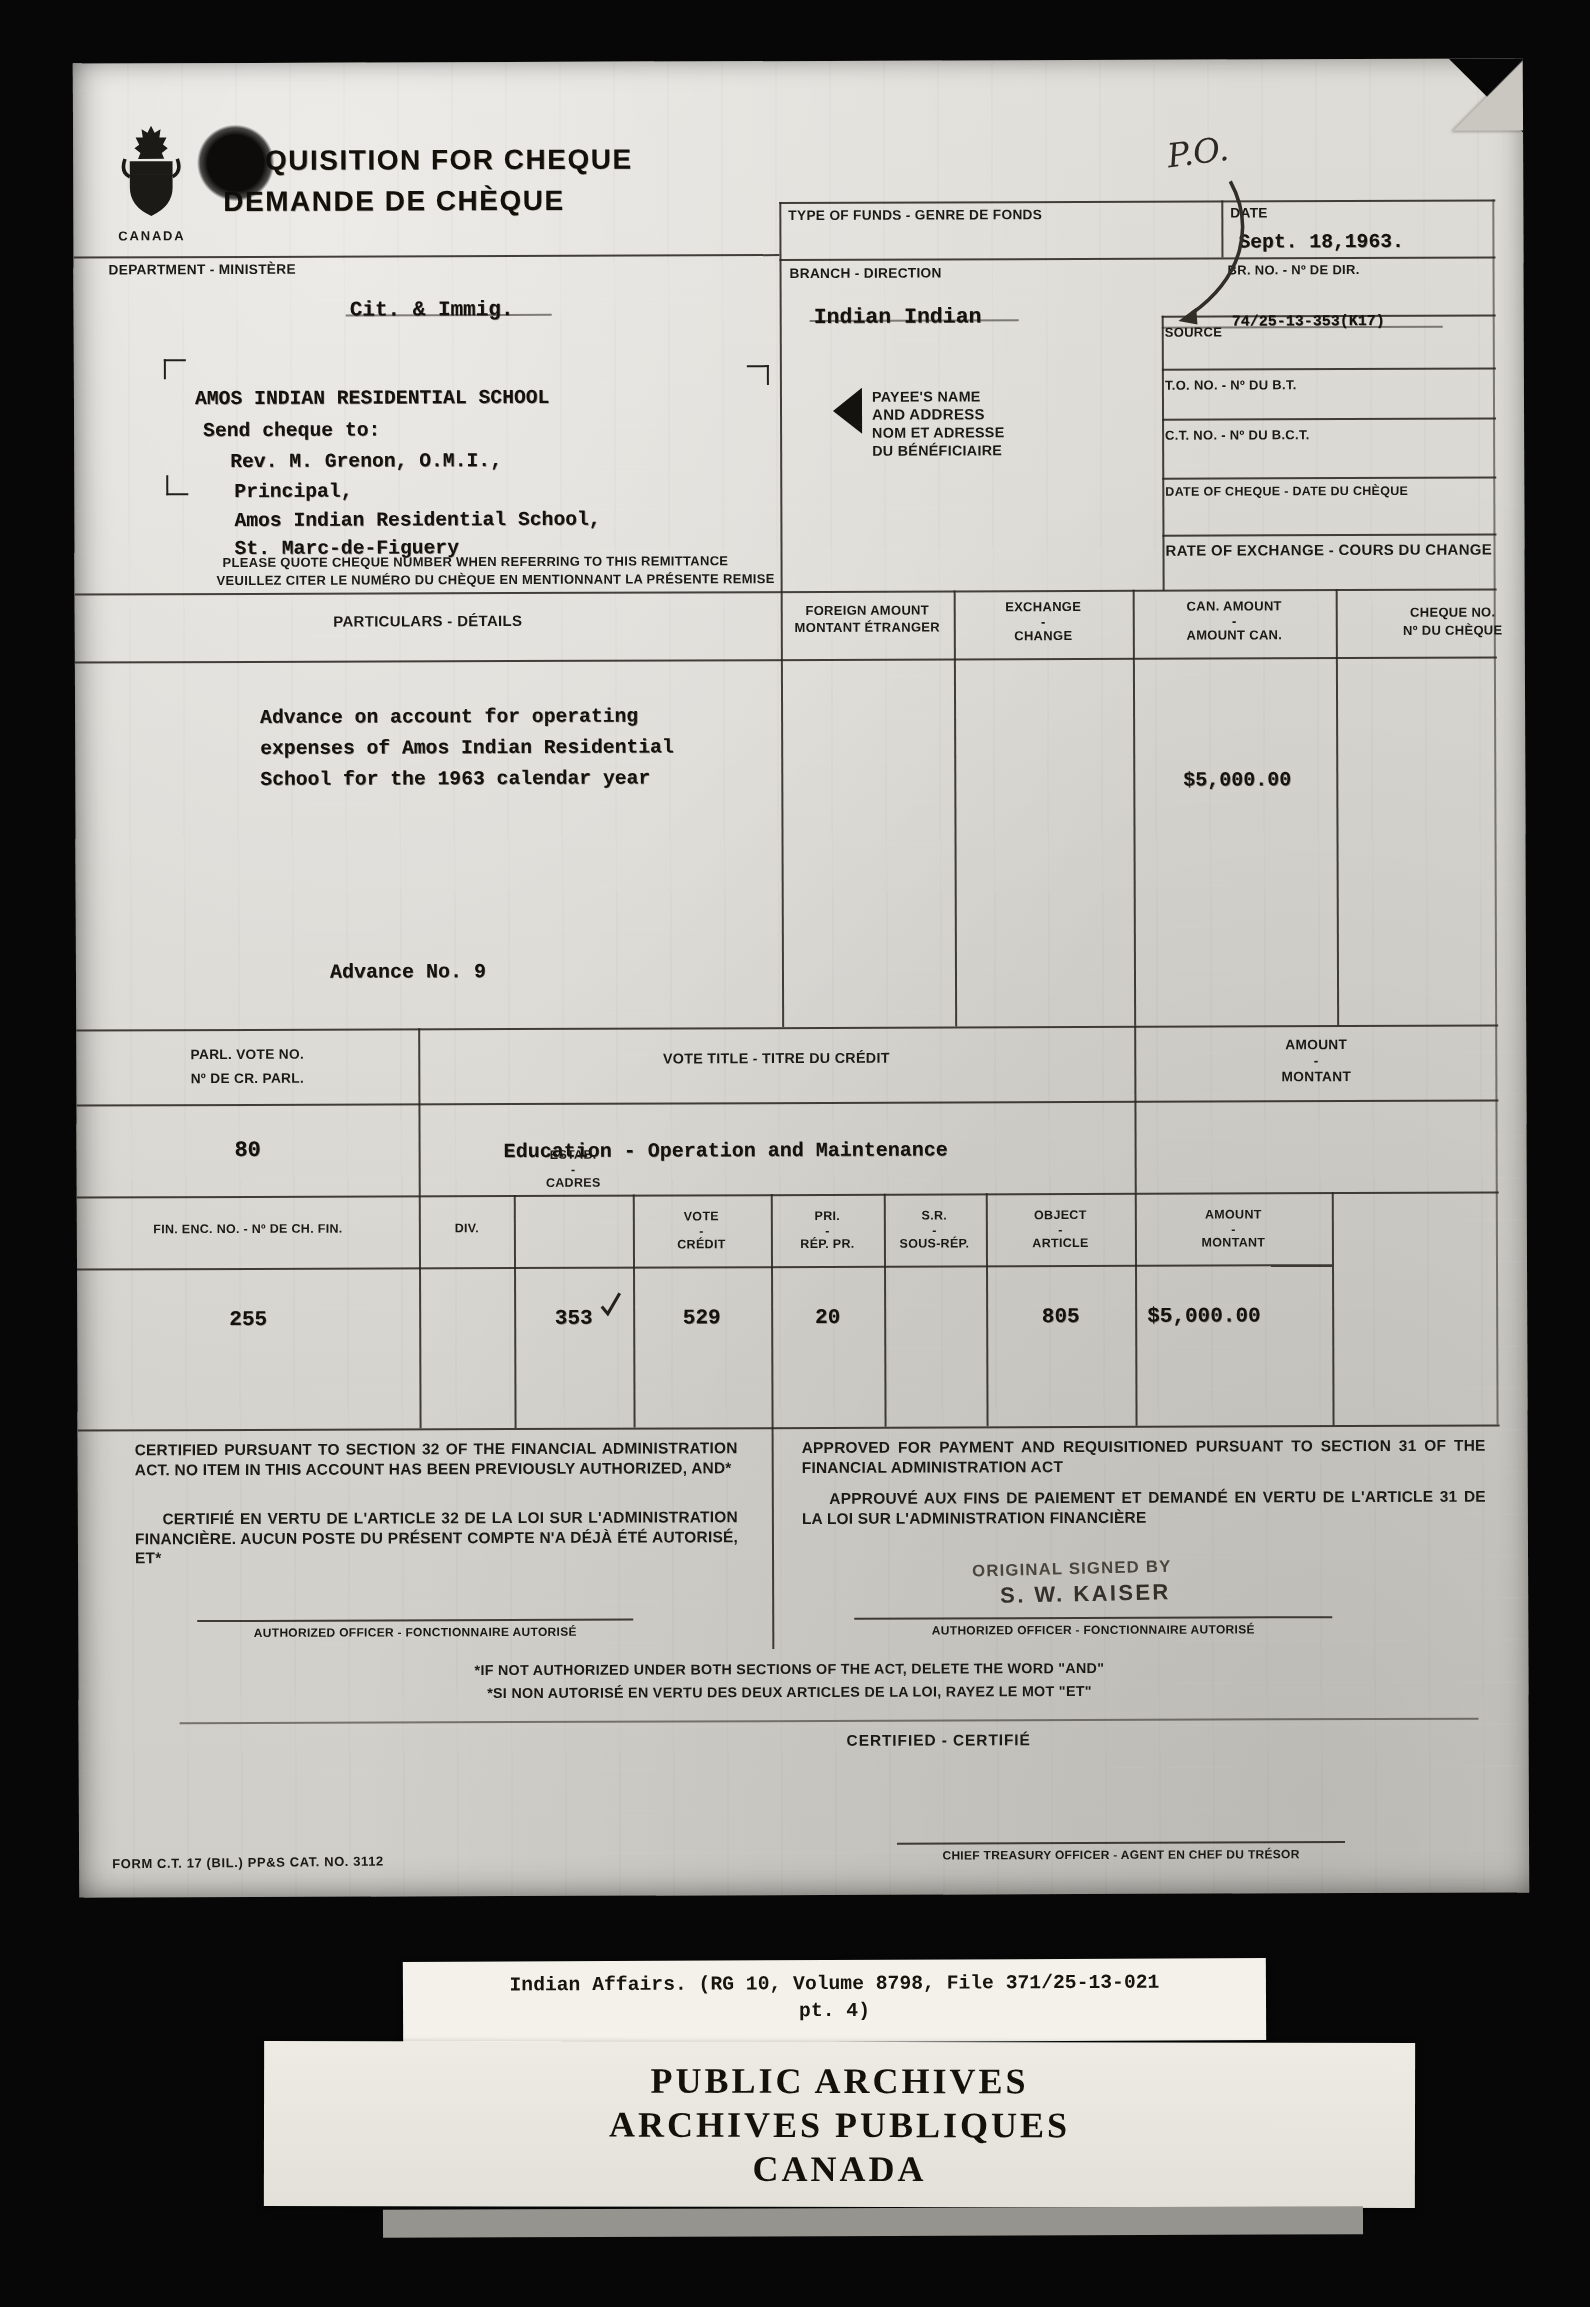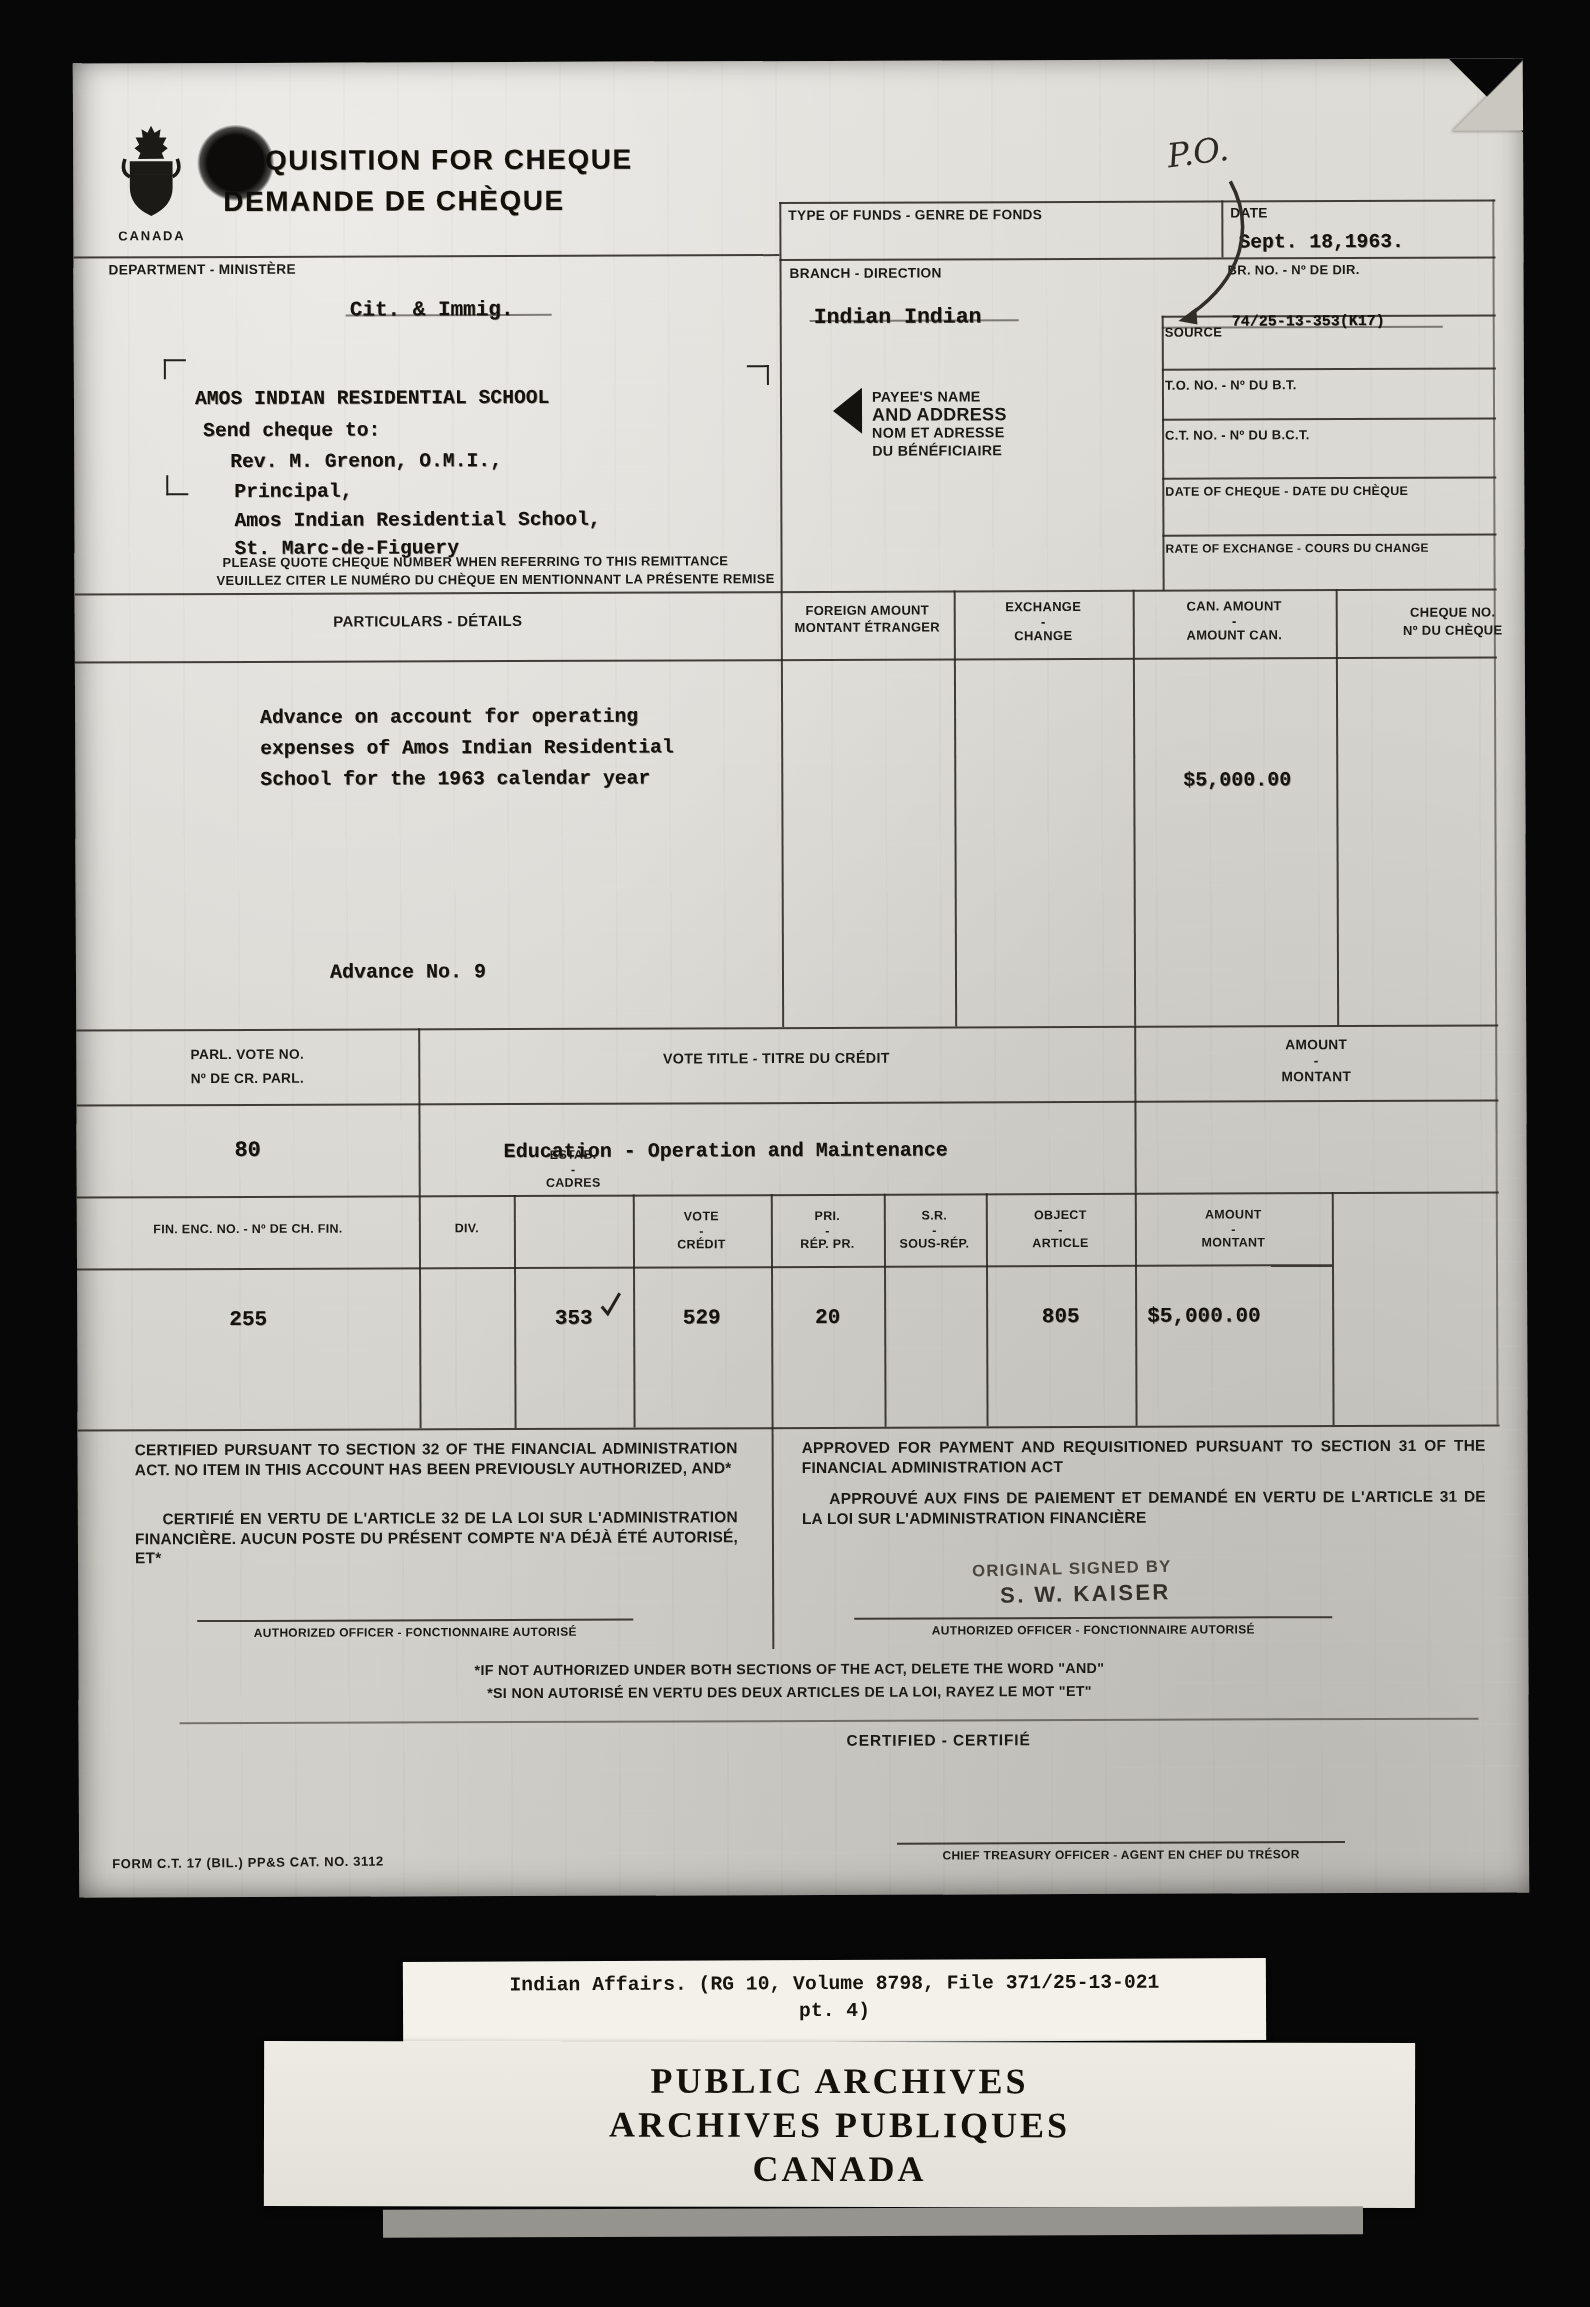--- a/index.html
+++ b/index.html
@@ -151,21 +151,21 @@
   <div class="typed" style="left:740px;top:244px;font-size:21.5px;">Indian Indian</div>
 
   <div class="lbl" style="left:1154px;top:203px;font-size:13px;">BR. NO. - Nº DE DIR.</div>
 
   <div class="lbl" style="left:1091px;top:265px;font-size:13px;">SOURCE</div>
   <div class="typed" style="left:1158px;top:254px;font-size:15px;">74/25-13-353(K17)</div>
 
   <div class="lbl" style="left:1091px;top:318px;font-size:13px;">T.O. NO. - Nº DU B.T.</div>
   <div class="lbl" style="left:1091px;top:368px;font-size:13px;">C.T. NO. - Nº DU B.C.T.</div>
   <div class="lbl" style="left:1091px;top:425px;font-size:12.5px;">DATE OF CHEQUE - DATE DU CHÈQUE</div>
-  <div class="lbl" style="left:1091px;top:482px;font-size:12px;">RATE OF EXCHANGE - COURS DU CHANGE</div>
+  <div class="lbl" style="left:1091px;top:482px;font-size:15px;">RATE OF EXCHANGE - COURS DU CHANGE</div>
 
   <div class="abs" style="left:1063px;top:111px;z-index:2;">
     <svg width="131" height="179" viewBox="0 0 220 300">
       <path d="M158 18 C 198 92, 180 178, 92 240" stroke="#312d27" stroke-width="6" fill="none"></path>
       <polygon points="70,252 100,230 102,258" fill="#312d27"></polygon>
     </svg>
   </div>
 
   <div class="bracket bk-tl" style="left:90px;top:296px;"></div>
   <div class="bracket bk-tr" style="left:673px;top:304px;"></div>
@@ -176,21 +176,21 @@
     <div class="typed" style="left:129px;top:357px;font-size:19.7px;">Send cheque to:</div>
     <div class="typed" style="left:156px;top:388px;font-size:19.7px;">Rev. M. Grenon, O.M.I.,</div>
     <div class="typed" style="left:160px;top:418px;font-size:19.7px;">Principal,</div>
     <div class="typed" style="left:160px;top:447px;font-size:19.7px;">Amos Indian Residential School,</div>
     <div class="typed" style="left:160px;top:475px;font-size:19.7px;">St. Marc-de-Figuery</div>
   </div>
 
   <div class="tri-left" style="left:759px;top:327px;"></div>
   <div class="abs" style="left:798px;top:327px;">
     <div class="lbl" style="position:static;font-size:14.3px;line-height:18px;">PAYEE'S NAME</div>
-    <div class="lbl" style="position:static;font-size:18px;line-height:18px;">AND ADDRESS</div>
+    <div class="lbl" style="position:static;font-size:15px;line-height:18px;">AND ADDRESS</div>
     <div class="lbl" style="position:static;font-size:14.3px;line-height:18px;">NOM ET ADRESSE</div>
     <div class="lbl" style="position:static;font-size:14.3px;line-height:18px;">DU BÉNÉFICIAIRE</div>
   </div>
 
   <div class="lbl" style="left:148px;top:492px;font-size:13px;">PLEASE QUOTE CHEQUE NUMBER WHEN REFERRING TO THIS REMITTANCE</div>
   <div class="lbl" style="left:142px;top:510px;font-size:13px;">VEUILLEZ CITER LE NUMÉRO DU CHÈQUE EN MENTIONNANT LA PRÉSENTE REMISE</div>
 
   <div class="lbl c" style="left:0;top:550px;width:706px;font-size:15px;">PARTICULARS - DÉTAILS</div>
   <div class="abs c" style="left:706px;top:542px;width:173px;">
     <div class="lbl" style="position:static;font-size:13px;line-height:16.7px;">FOREIGN AMOUNT</div>

